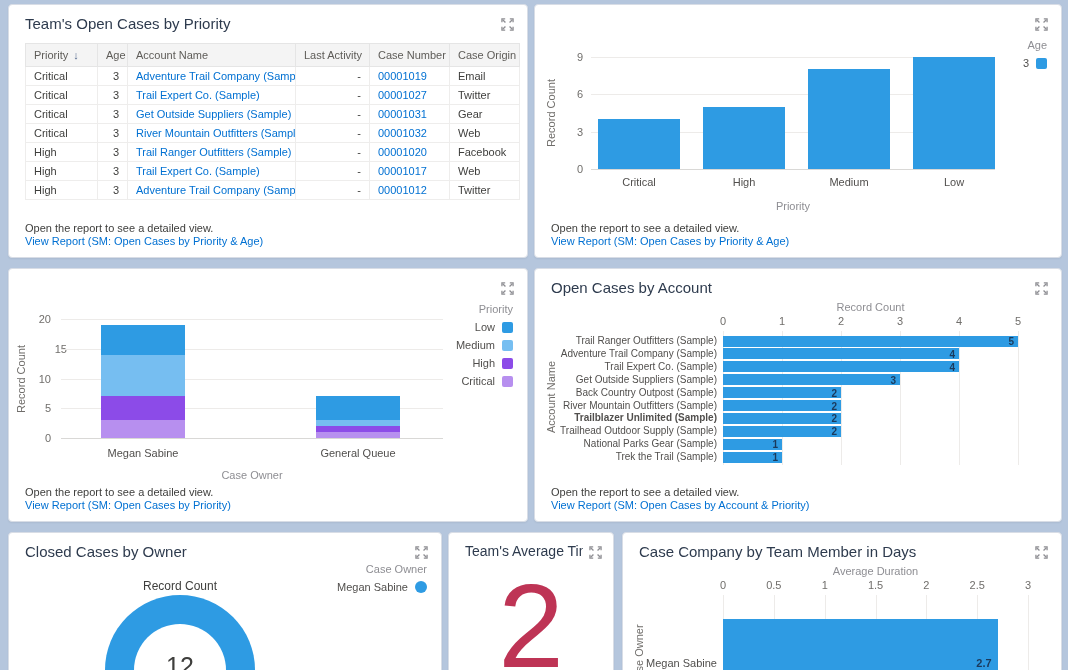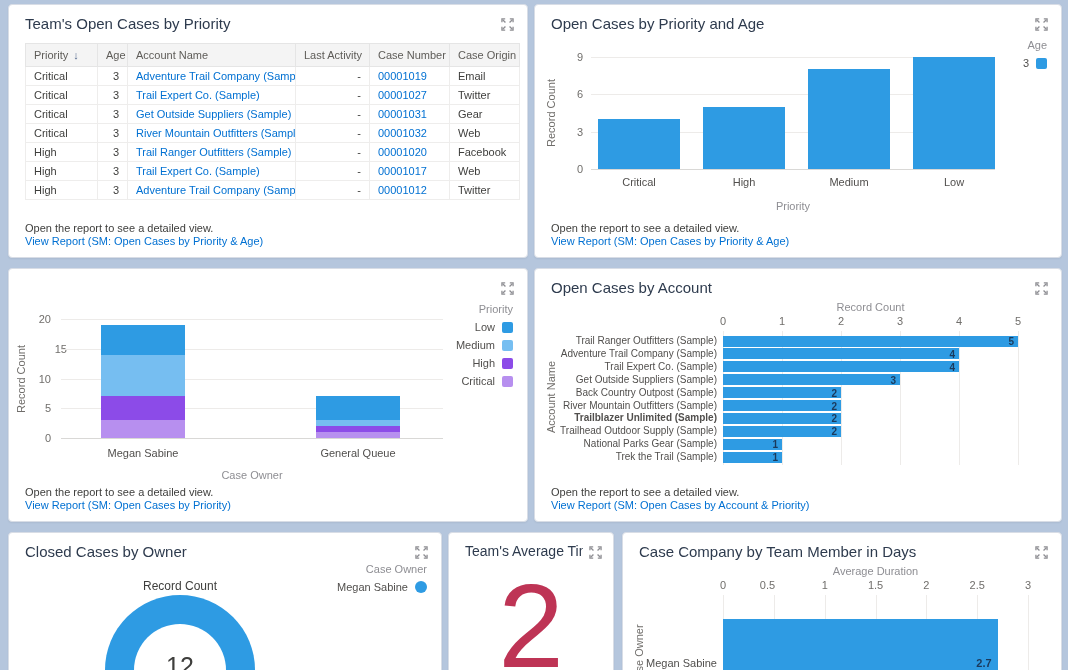--- a/index.html
+++ b/index.html
@@ -130,21 +130,20 @@
           <td><a>00001012</a></td>
           <td>Twitter</td>
         </tr>
       </tbody>
   </table>
   <div class="note">Open the report to see a detailed view.</div>
   <a class="vlink">View Report (SM: Open Cases by Priority &amp; Age)</a>
 </section>
 
 <section class="card" style="left:534px;top:4px;width:526px;height:252px">
-  <h2>Open Cases by Priority and Age</h2>
   <span class="expand">
     <svg viewBox="0 0 14 14" width="13" height="13">
         <g stroke="#8E8E93" stroke-width="1.4" fill="none">
     <path d="M1 4.5V1h3.5M13 4.5V1H9.5M1 9.5V13h3.5M13 9.5V13H9.5"></path>
     <path d="M1.8 1.8l3 3M12.2 1.8l-3 3M1.8 12.2l3-3M12.2 12.2l-3-3"></path>
         </g>
       </svg>
   </span>
   <div class="chart" id="chart-priority-age">
       <div class="rot" style="left: -44px; top: 102px;">Record Count</div>
@@ -340,21 +339,21 @@
     <path d="M1 4.5V1h3.5M13 4.5V1H9.5M1 9.5V13h3.5M13 9.5V13H9.5"></path>
     <path d="M1.8 1.8l3 3M12.2 1.8l-3 3M1.8 12.2l3-3M12.2 12.2l-3-3"></path>
         </g>
       </svg>
   </span>
   <div class="chart" id="chart-case-duration">
       <div class="axis-title" style="left: 100px; width: 305px; top: 32px; text-align: center;">Average Duration</div>
       <div class="rot" style="left: -44px; top: 116px;">Case Owner</div>
       <div class="tick" style="left: 86px; width: 28px; text-align: center; top: 46px;">0</div>
       <div class="gridv" style="left: 100px; top: 62px; height: 168px;"></div>
-      <div class="tick" style="left: 136.85px; width: 28px; text-align: left; top: 46px;">0.5</div>
+      <div class="tick" style="left: 136.85px; width: 28px; text-align: center; top: 46px;">0.5</div>
       <div class="gridv" style="left: 150.85px; top: 62px; height: 168px;"></div>
       <div class="tick" style="left: 187.7px; width: 28px; text-align: center; top: 46px;">1</div>
       <div class="gridv" style="left: 201.7px; top: 62px; height: 168px;"></div>
       <div class="tick" style="left: 238.55px; width: 28px; text-align: center; top: 46px;">1.5</div>
       <div class="gridv" style="left: 252.55px; top: 62px; height: 168px;"></div>
       <div class="tick" style="left: 289.4px; width: 28px; text-align: center; top: 46px;">2</div>
       <div class="gridv" style="left: 303.4px; top: 62px; height: 168px;"></div>
       <div class="tick" style="left: 340.25px; width: 28px; text-align: center; top: 46px;">2.5</div>
       <div class="gridv" style="left: 354.25px; top: 62px; height: 168px;"></div>
       <div class="tick" style="left: 391.1px; width: 28px; text-align: center; top: 46px;">3</div>

